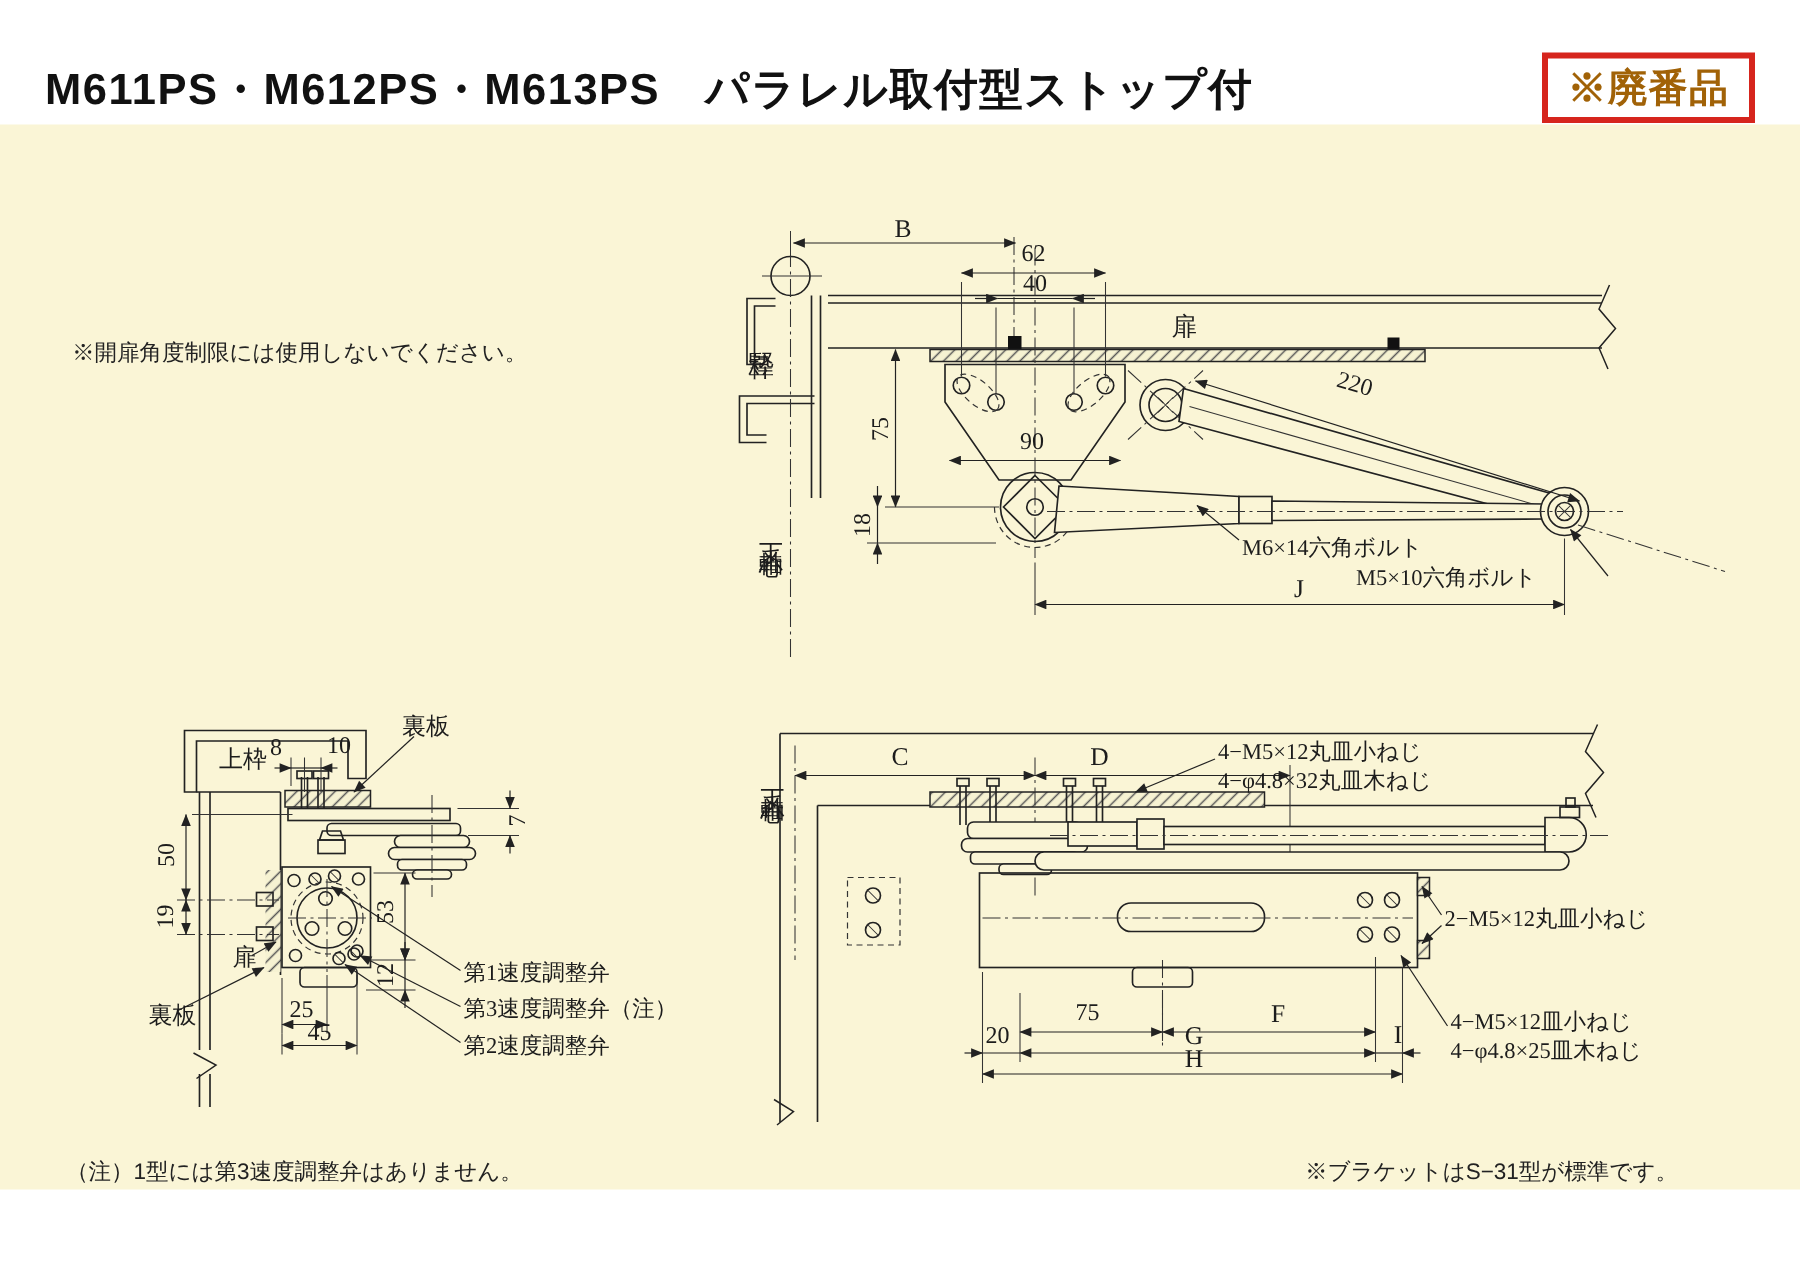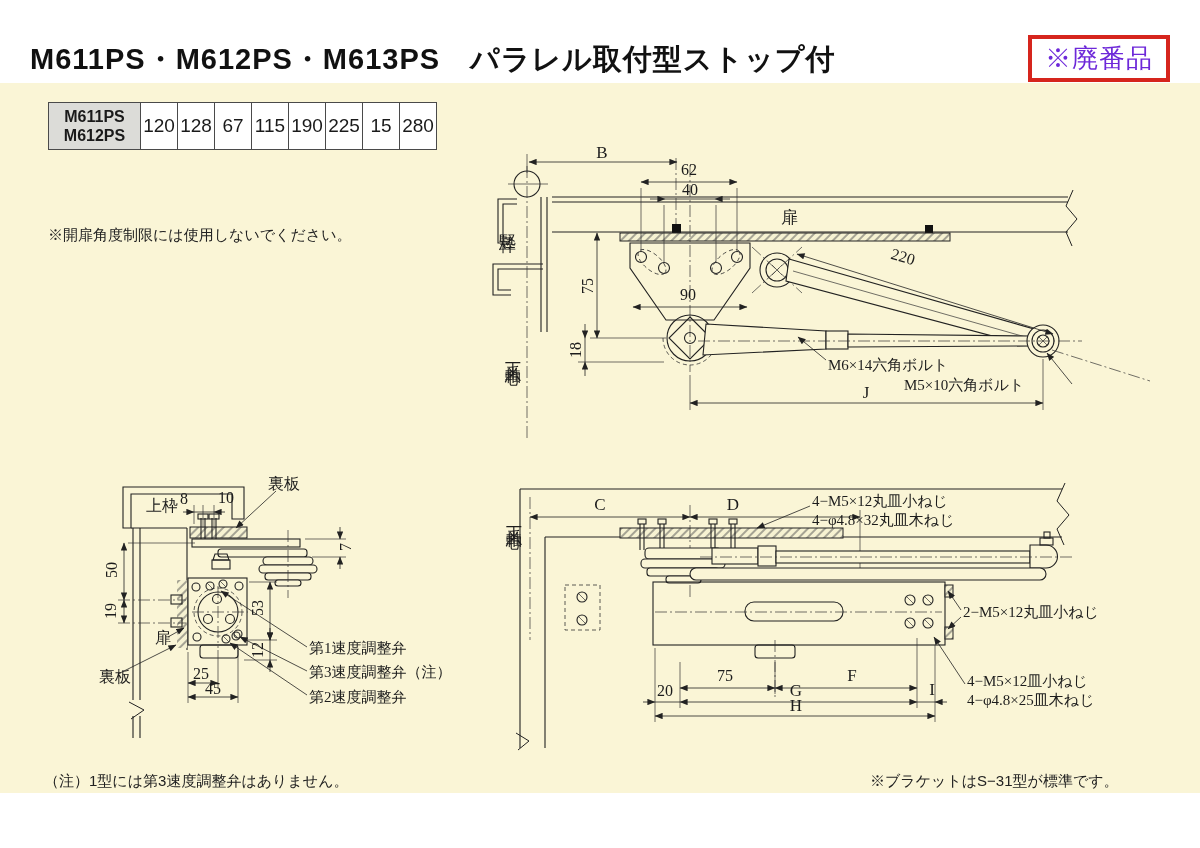--- a/index.html
+++ b/index.html
@@ -1,21 +1,21 @@
 <!DOCTYPE html>
 <html><head>
 <meta charset="utf-8">
 <style>
   html,body{margin:0;padding:0;}
   body{width:1200px;height:848px;position:relative;background:#ffffff;
        font-family:"Liberation Sans",sans-serif;color:#1a1a1a;overflow:hidden;}
   .panel{position:absolute;left:0;top:83px;width:1200px;height:710px;background:#faf5d6;}
   .title{position:absolute;left:30px;top:40px;font-size:29px;font-weight:bold;letter-spacing:1px;color:#111;}
   .badge{position:absolute;left:1028px;top:35px;border:4px solid #d6251d;background:#fff;
-         color:#6d28d9;font-size:26px;font-weight:normal;padding:2px 13px;letter-spacing:1px;}
+         color:#a16207;font-size:26px;font-weight:bold;padding:2px 13px;letter-spacing:1px;}
   table.spec{position:absolute;left:48px;top:102px;border-collapse:collapse;table-layout:fixed;}
   table.spec th,table.spec td{border:1px solid #4a4a4a;text-align:center;vertical-align:middle;padding:0;}
   table.spec th{background:#dcdcd8;font-size:17px;font-weight:bold;height:34px;}
   table.spec td{background:#ffffff;font-size:19px;}
   table.spec td.model{background:#dcdcd8;font-weight:bold;font-size:16px;line-height:1.2;white-space:pre-line;}
   .w0{width:92px}.wv{width:37px}
   .r1 td{height:46px}.r2 td{height:37px}
   .note{position:absolute;font-size:15px;color:#222;}
   svg.draw{position:absolute;left:0;top:0;}
   .lbl{position:absolute;font-family:"Liberation Serif",serif;color:#1c1c1c;white-space:nowrap;font-size:16px;}
@@ -46,32 +46,20 @@
       <col class="wv">
       <col class="wv">
       <col class="wv">
       <col class="wv">
     <col class="wv">
       <col class="wv">
       <col class="wv">
       <col class="wv">
   </colgroup>
   <tbody>
-  <tr class="r1">
-    <td class="model">M611PS
-M612PS</td>
-    <td>120</td>
-    <td>128</td>
-    <td>67</td>
-    <td>115</td>
-    <td>190</td>
-    <td>225</td>
-    <td>15</td>
-    <td>280</td>
-  </tr>
 </tbody>
   </table>
 <div class="note" style="left:48px;top:226px;position:absolute;">※開扉角度制限には使用しないでください。</div>
 
 <svg class="draw" width="1200" height="848" viewBox="0 0 1200 848">
   <defs>
     <marker id="ar" viewBox="0 0 10 8" refX="9.5" refY="4" markerWidth="11" markerHeight="8" orient="auto-start-reverse">
       <path d="M0,0 L10,4 L0,8 Z" fill="#222"></path>
     </marker>
     <pattern id="h" width="6" height="6" patternUnits="userSpaceOnUse" patternTransform="rotate(45)">

